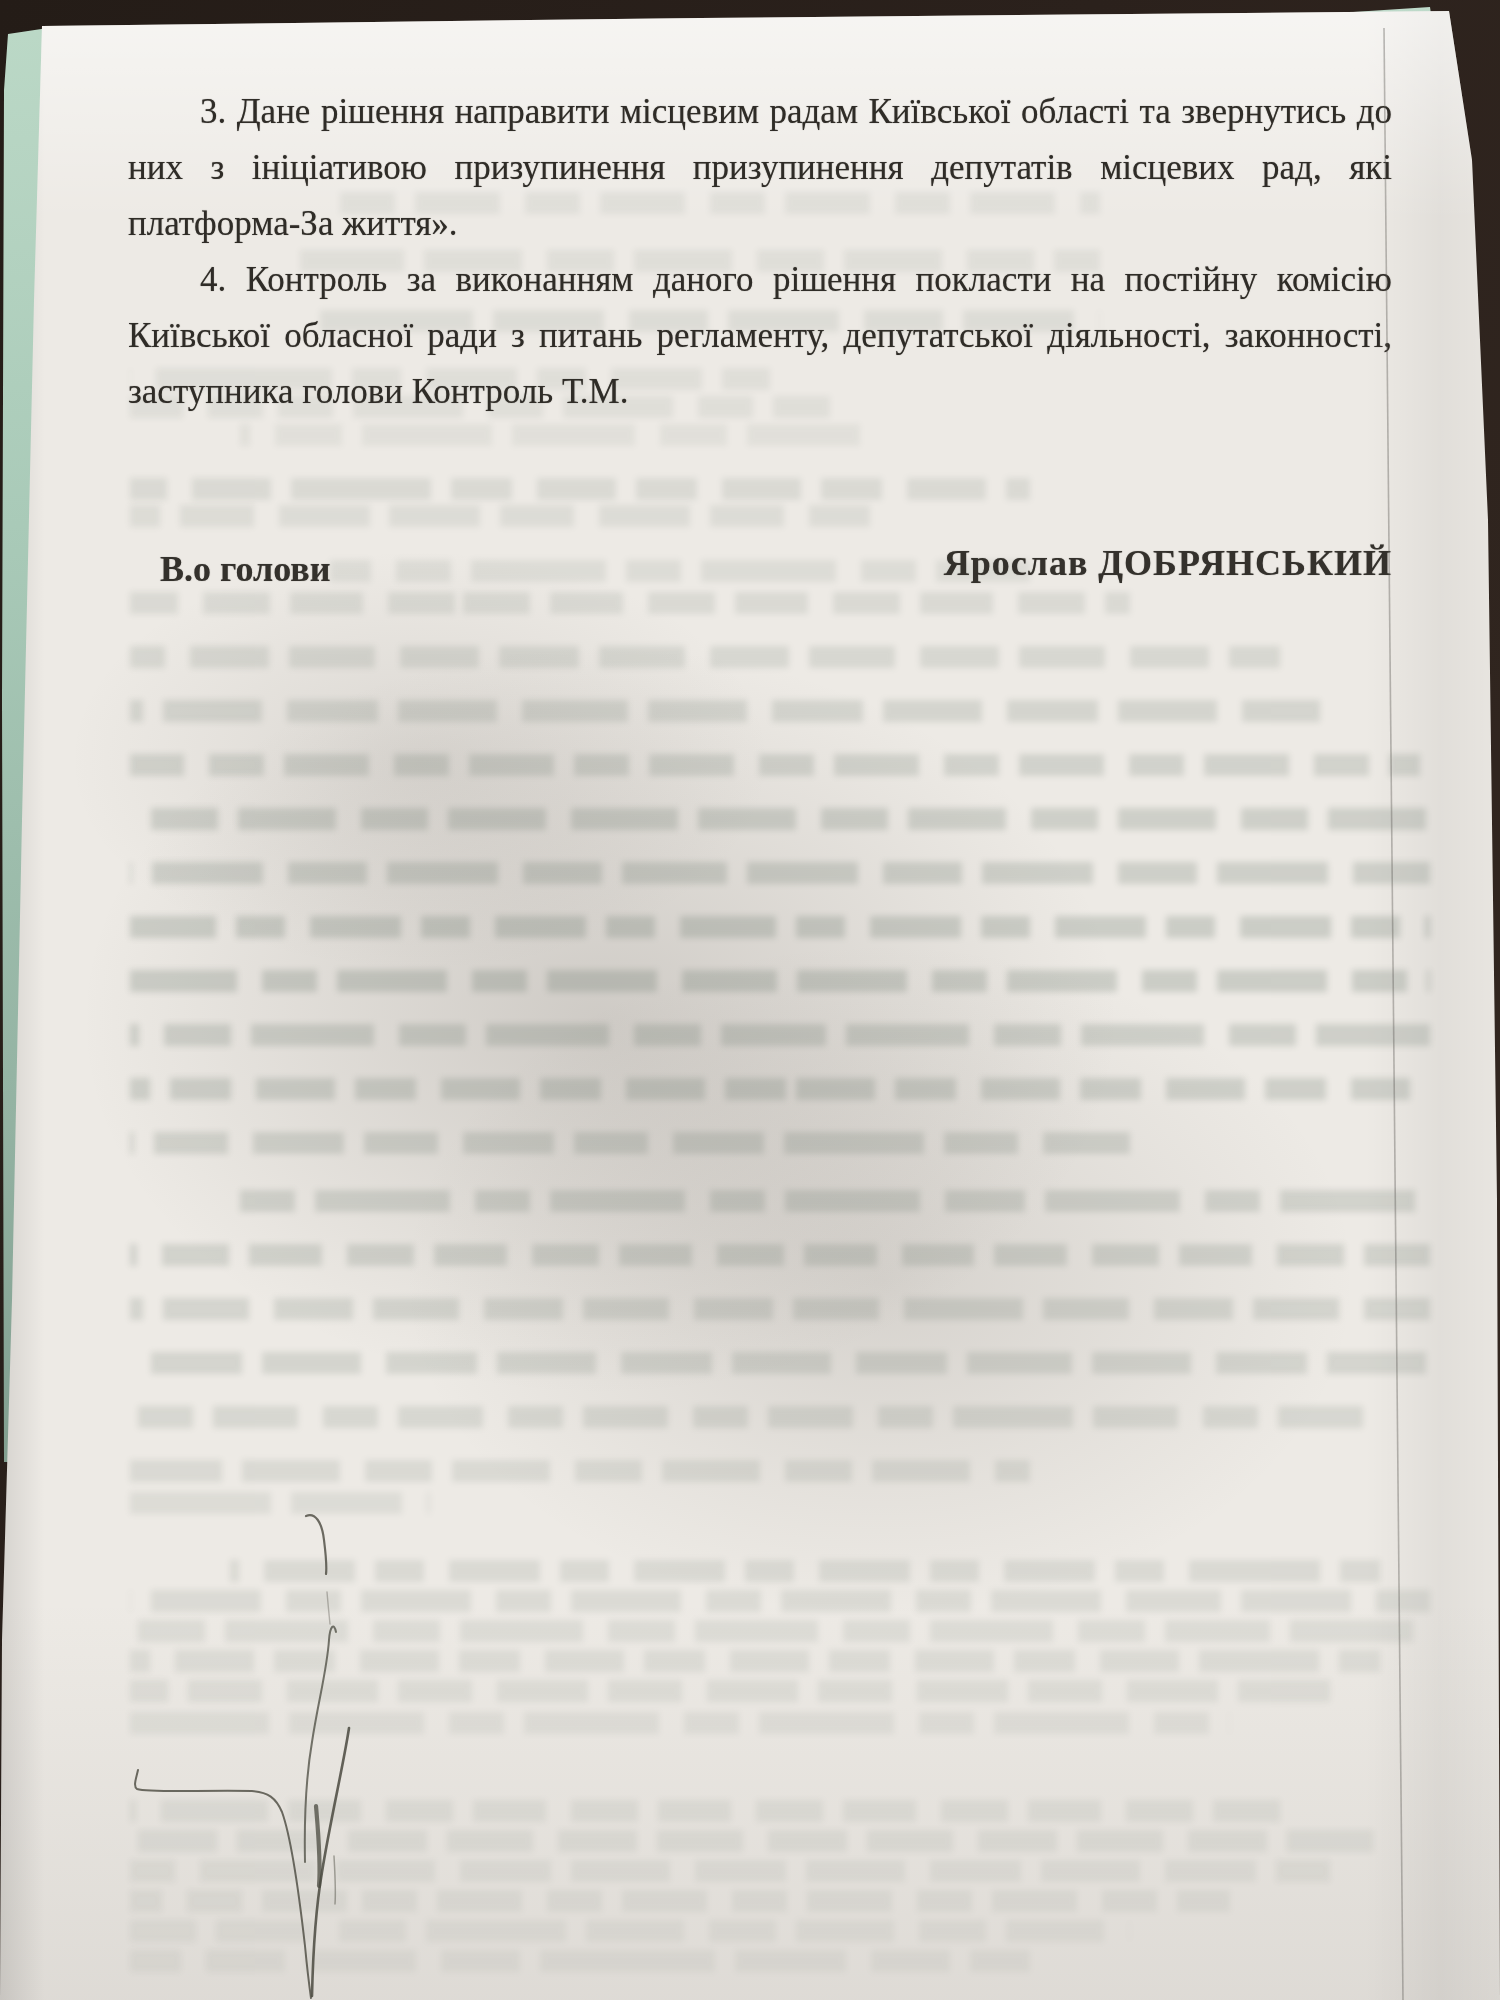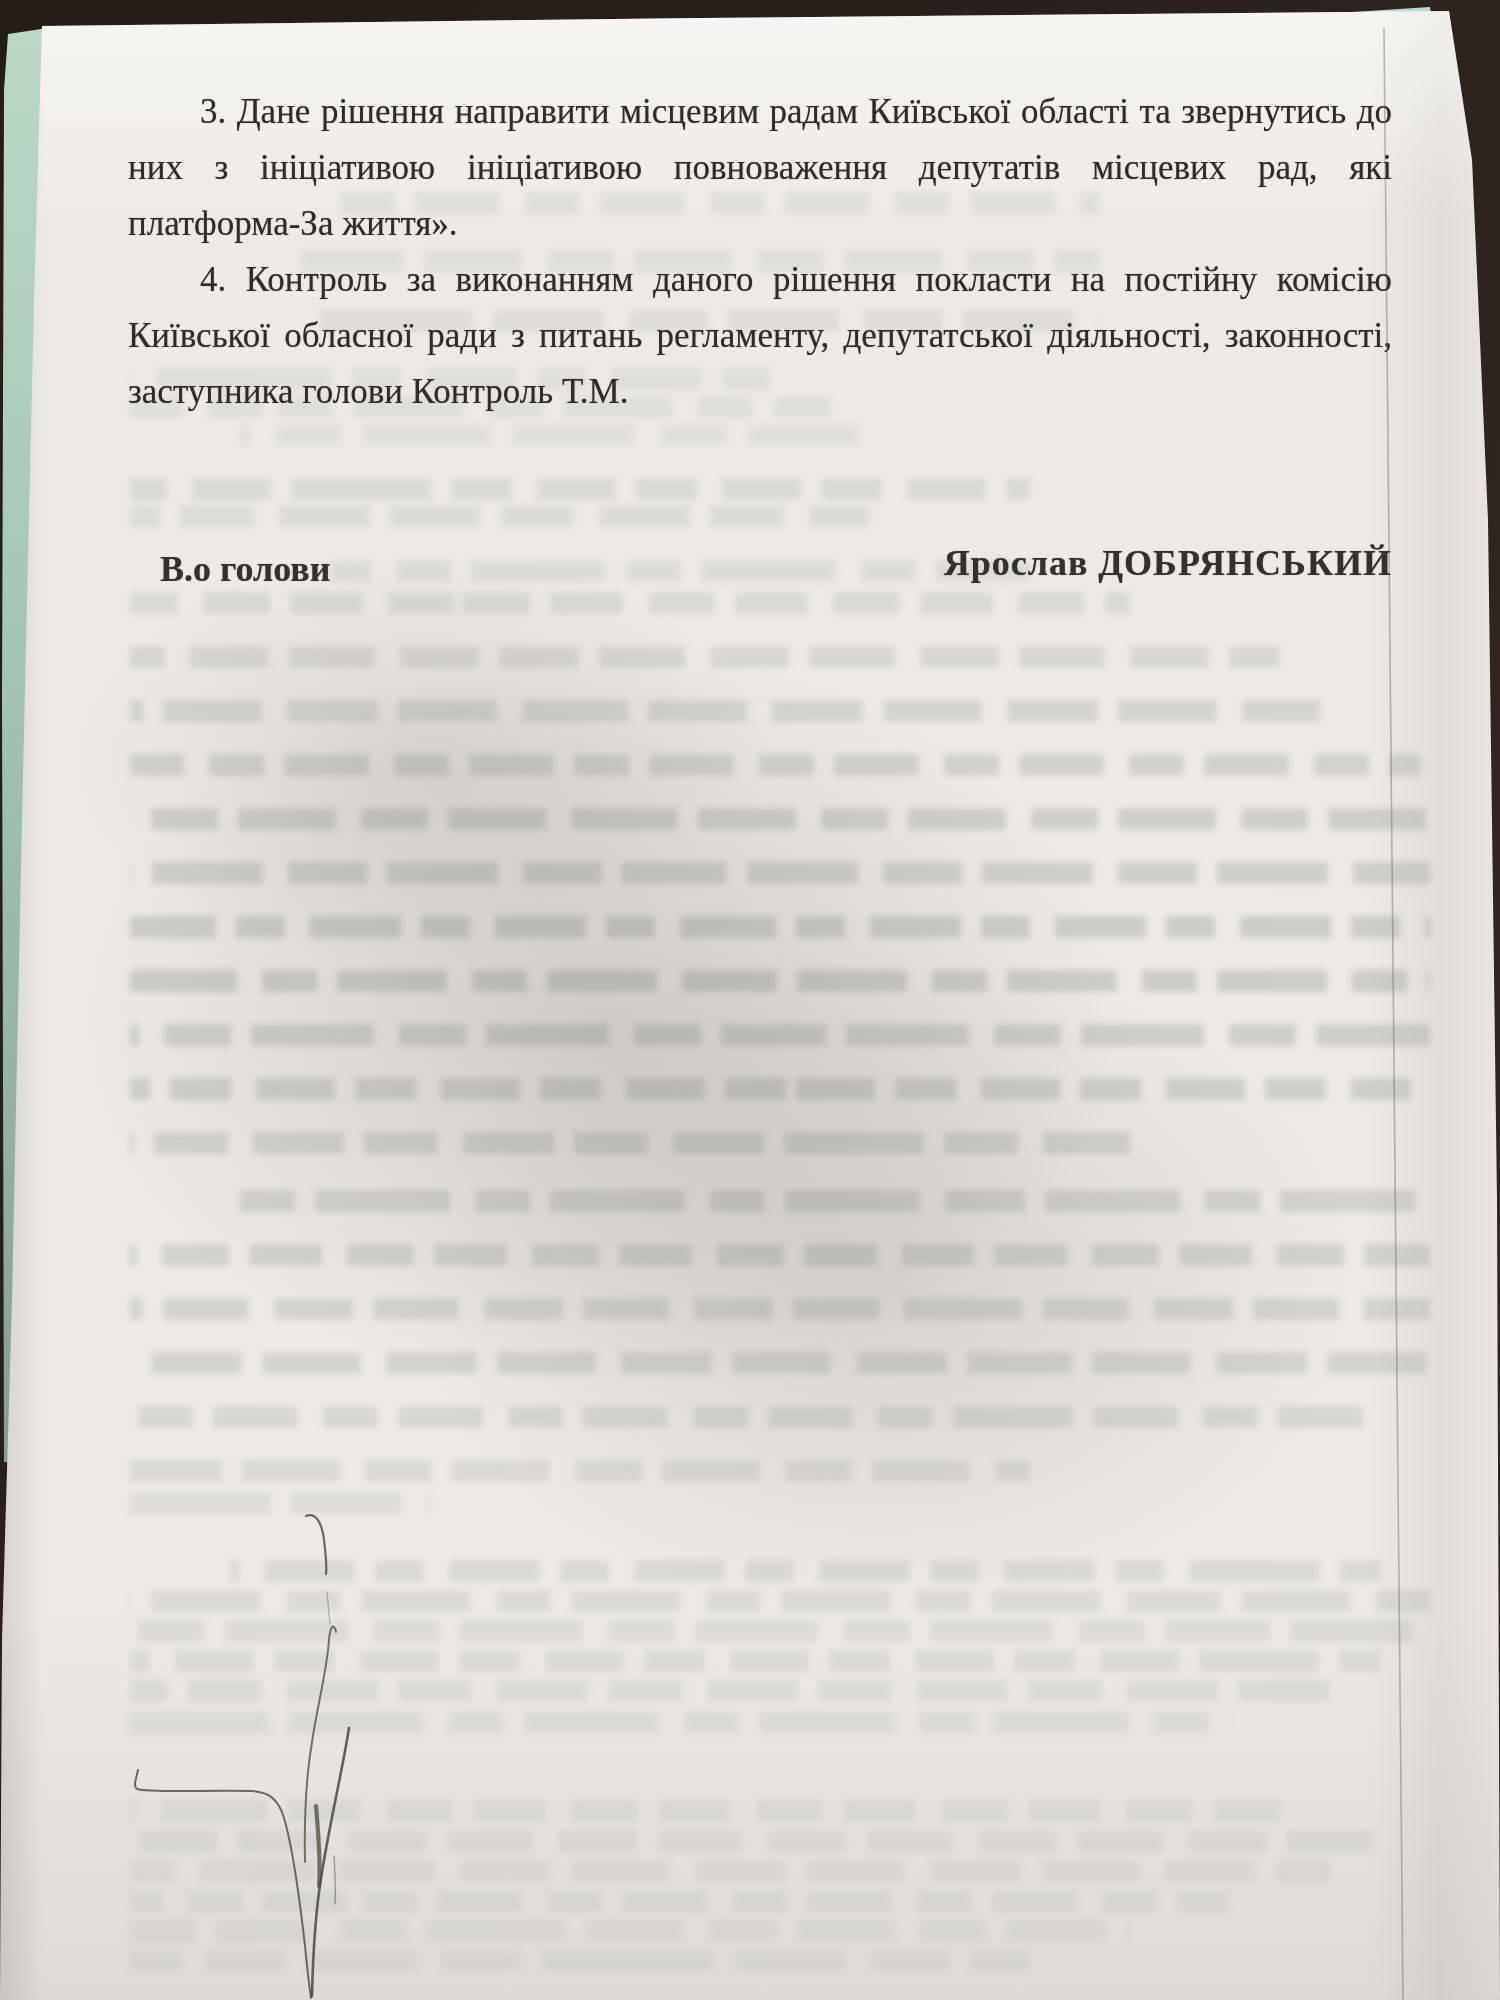--- a/index.html
+++ b/index.html
@@ -101,21 +101,21 @@
       <div class="bleed" style="top: 1830px; left: 130px; width: 1250px; opacity: 0.09; background: repeating-linear-gradient(90deg, rgb(95, 111, 99) 0px, rgb(95, 111, 99) 79px, transparent 79px, transparent 99px, rgb(95, 111, 99) 99px, rgb(95, 111, 99) 185px, transparent 185px, transparent 210px) 1258px 0px;"></div>
       <div class="bleed" style="top: 1860px; left: 130px; width: 1200px; opacity: 0.08; background: repeating-linear-gradient(90deg, rgb(95, 111, 99) 0px, rgb(95, 111, 99) 91px, transparent 91px, transparent 111px, rgb(95, 111, 99) 111px, rgb(95, 111, 99) 210px, transparent 210px, transparent 235px) 1295px 0px;"></div>
       <div class="bleed" style="top: 1890px; left: 130px; width: 1100px; opacity: 0.08; background: repeating-linear-gradient(90deg, rgb(95, 111, 99) 0px, rgb(95, 111, 99) 55px, transparent 55px, transparent 75px, rgb(95, 111, 99) 75px, rgb(95, 111, 99) 160px, transparent 160px, transparent 185px) 1332px 0px;"></div>
       <div class="bleed" style="top: 1920px; left: 130px; width: 1000px; opacity: 0.07; background: repeating-linear-gradient(90deg, rgb(95, 111, 99) 0px, rgb(95, 111, 99) 67px, transparent 67px, transparent 87px, rgb(95, 111, 99) 87px, rgb(95, 111, 99) 185px, transparent 185px, transparent 210px) 1369px 0px;"></div>
       <div class="bleed" style="top: 1950px; left: 130px; width: 900px; opacity: 0.07; background: repeating-linear-gradient(90deg, rgb(95, 111, 99) 0px, rgb(95, 111, 99) 79px, transparent 79px, transparent 99px, rgb(95, 111, 99) 99px, rgb(95, 111, 99) 210px, transparent 210px, transparent 235px) 1406px 0px;"></div>
     </div>
 
   <div class="abs textblock">
     <div>
       <div class="line indent">3. Дане рішення направити місцевим радам Київської області та звернутись до</div>
-      <div class="line">них з ініціативою ініціативою повноваження депутатів місцевих рад, які</div>
+      <div class="line">них з ініціативою призупинення призупинення депутатів місцевих рад, які</div>
       <div class="line paraend">платформа-За життя».</div>
     </div>
     <div>
       <div class="line indent">4. Контроль за виконанням даного рішення покласти на постійну комісію</div>
       <div class="line">Київської обласної ради з питань регламенту, депутатської діяльності, законності,</div>
       <div class="line paraend">заступника голови Контроль Т.М.</div>
     </div>
   </div>
 
   <div class="abs sigrow">

